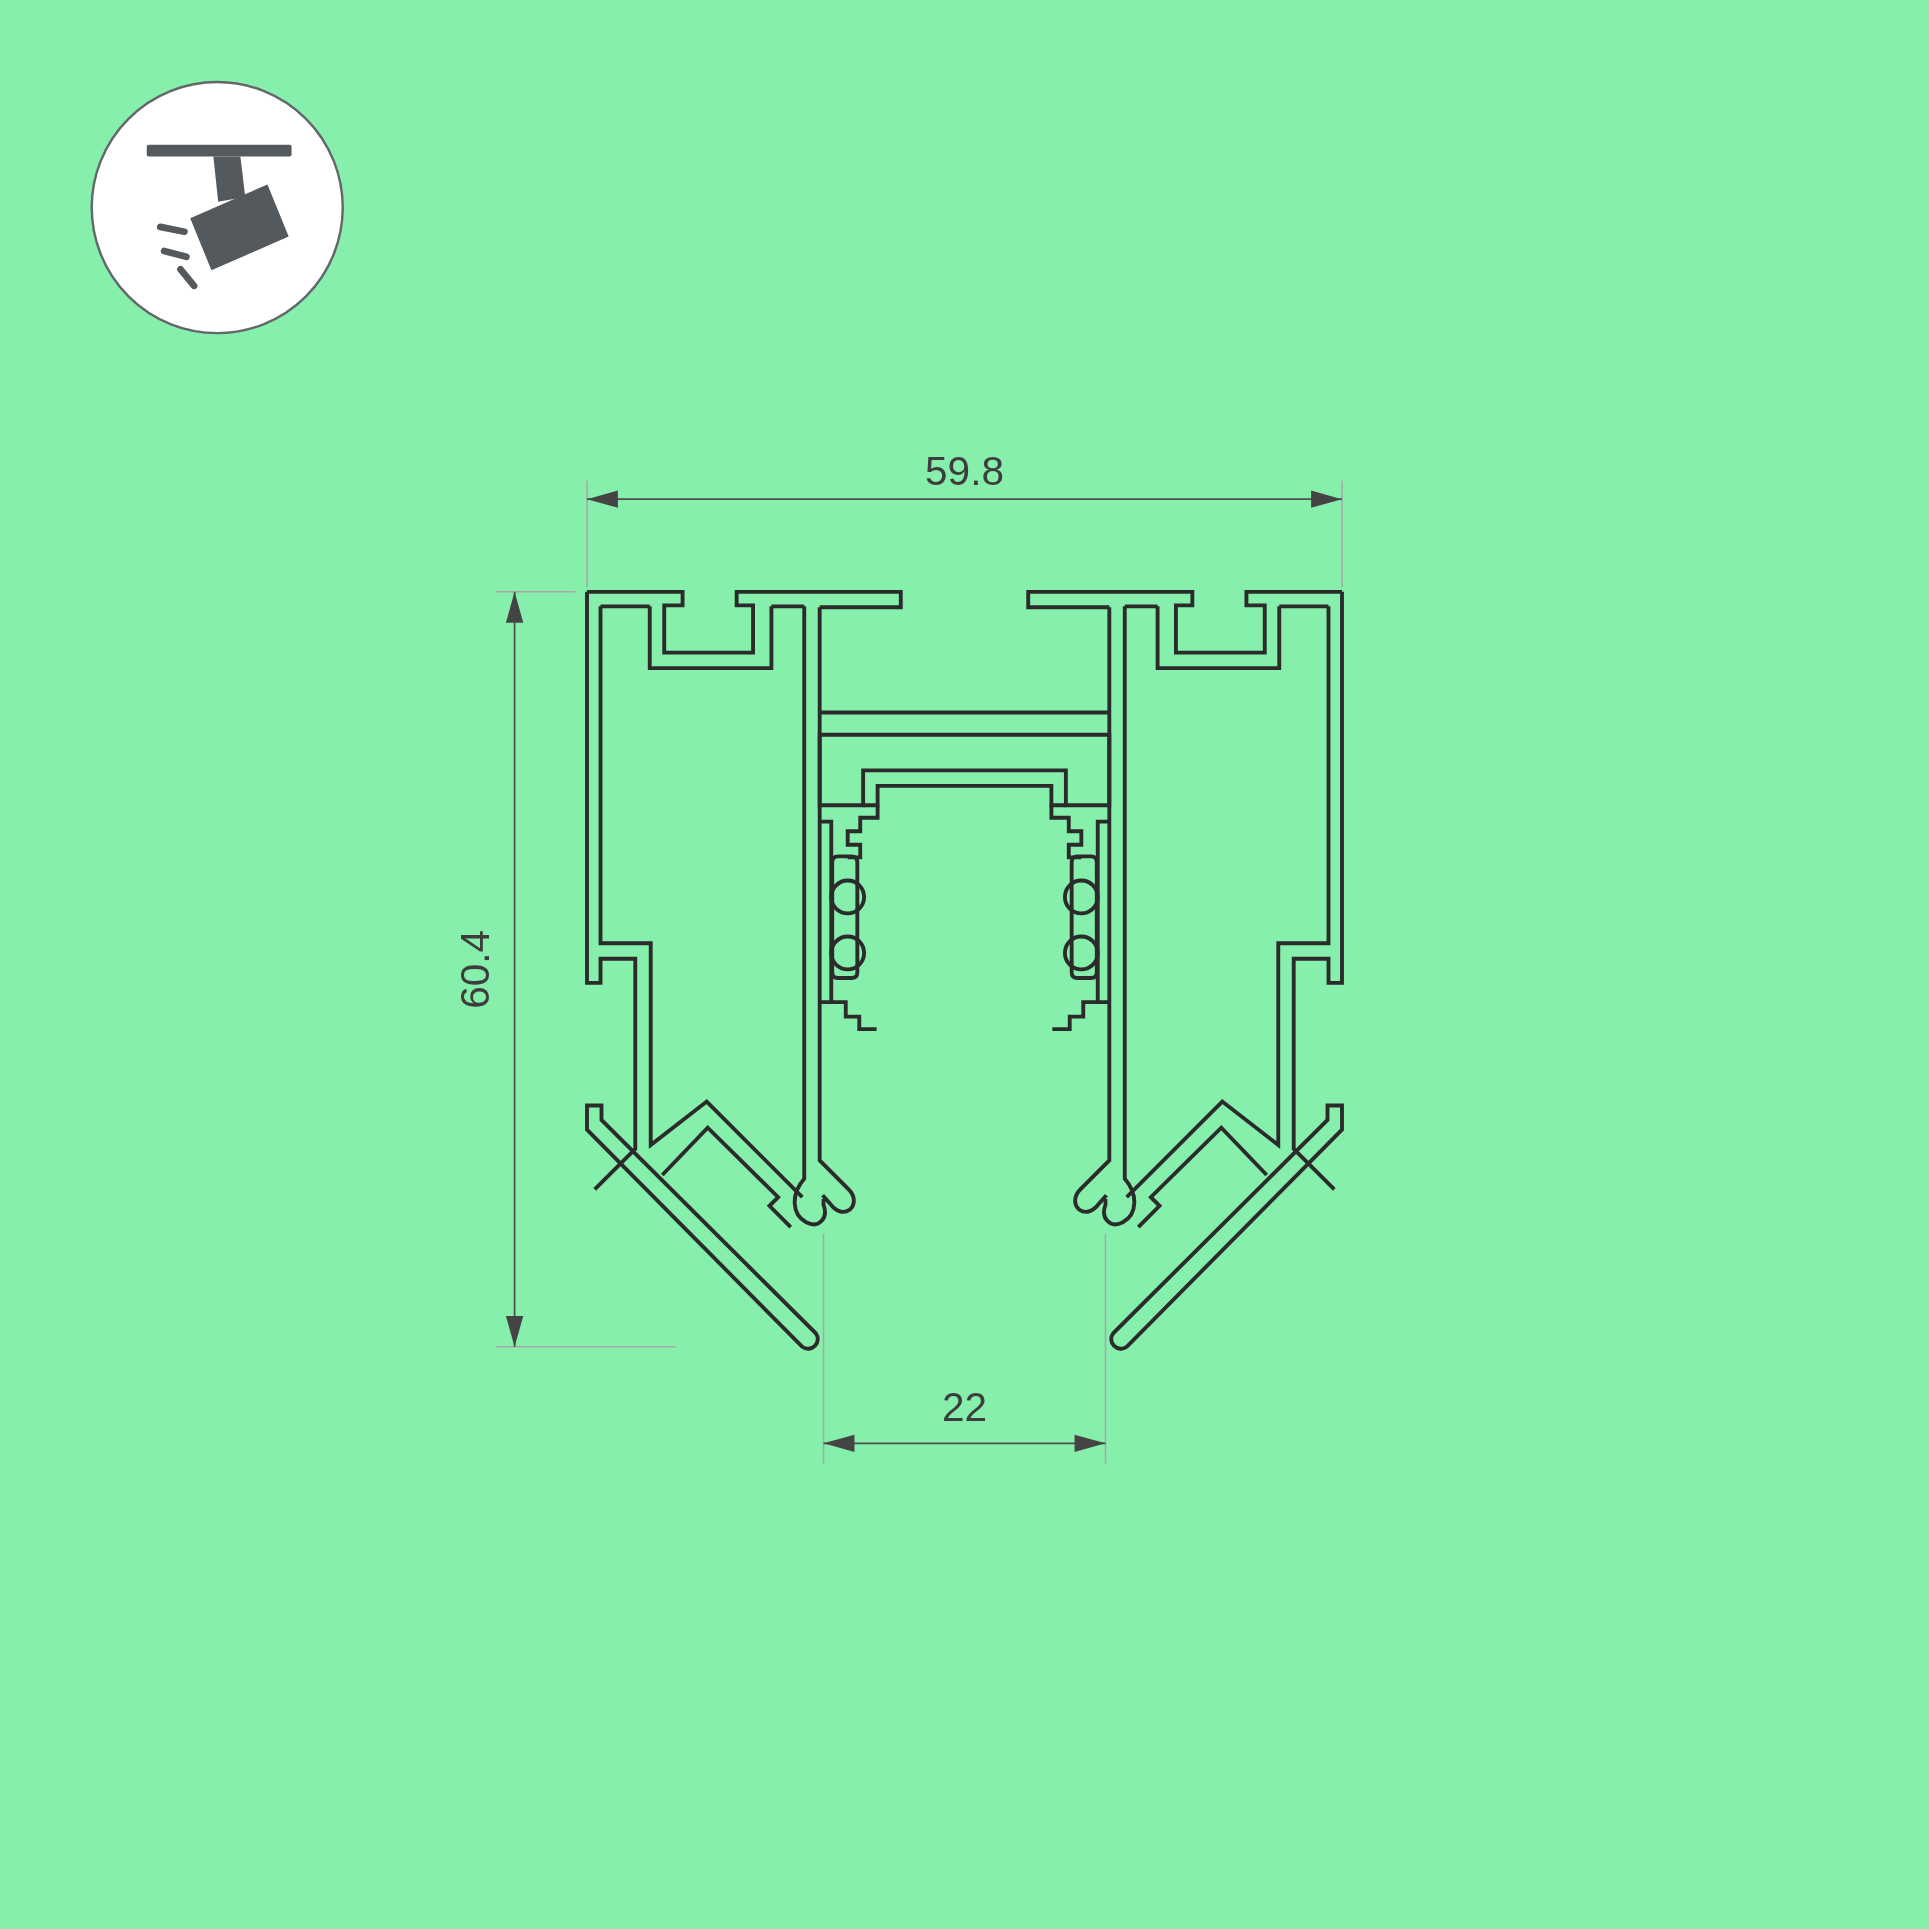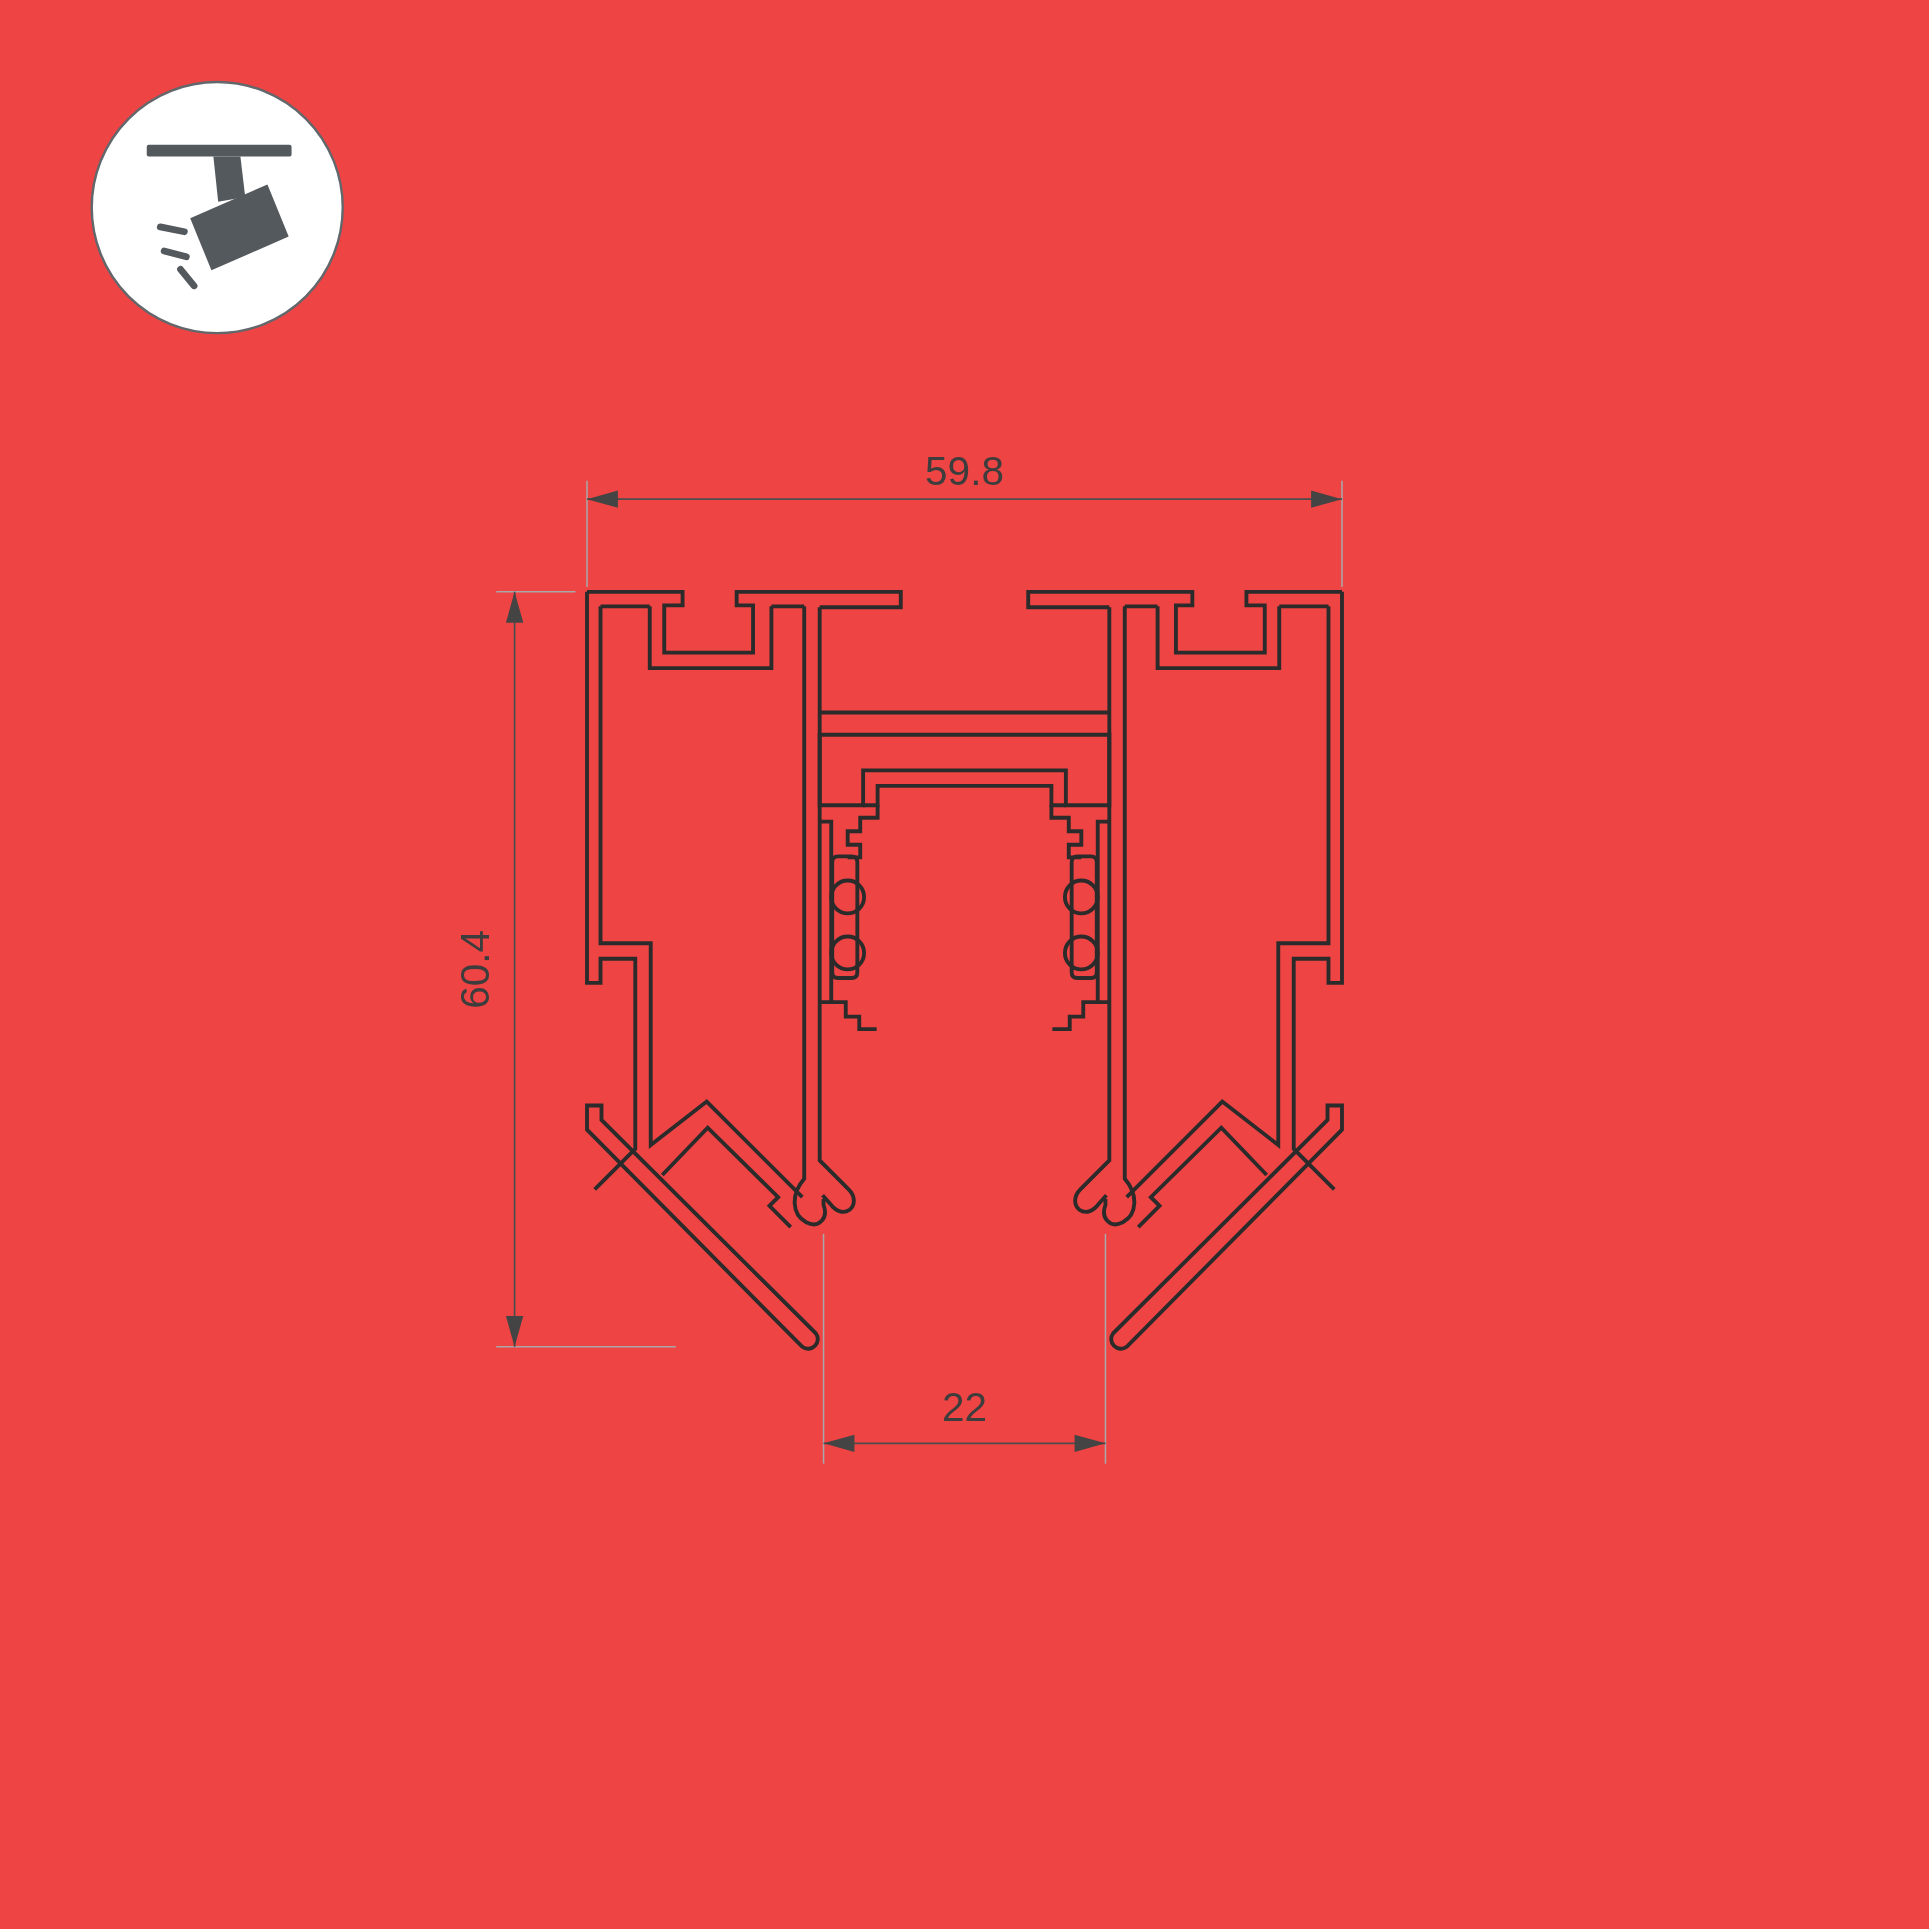--- a/index.html
+++ b/index.html
@@ -1,16 +1,16 @@
 <!DOCTYPE html>
 <html><head>
 <meta charset="utf-8">
 <style>
   html,body{margin:0;padding:0;background:#ffffff;}
-  .page{position:relative;width:1929px;height:1929px;background:#ef4444;overflow:hidden;
+  .page{position:relative;width:1929px;height:1929px;background:#86efac;overflow:hidden;
         font-family:"Liberation Sans", sans-serif;}
   svg{display:block;}
   text{font-family:"Liberation Sans", sans-serif;}
 </style>
 </head>
 <body>
 
 <div class="page">
 <svg width="1929" height="1929" viewBox="0 0 1998 1998">
 

